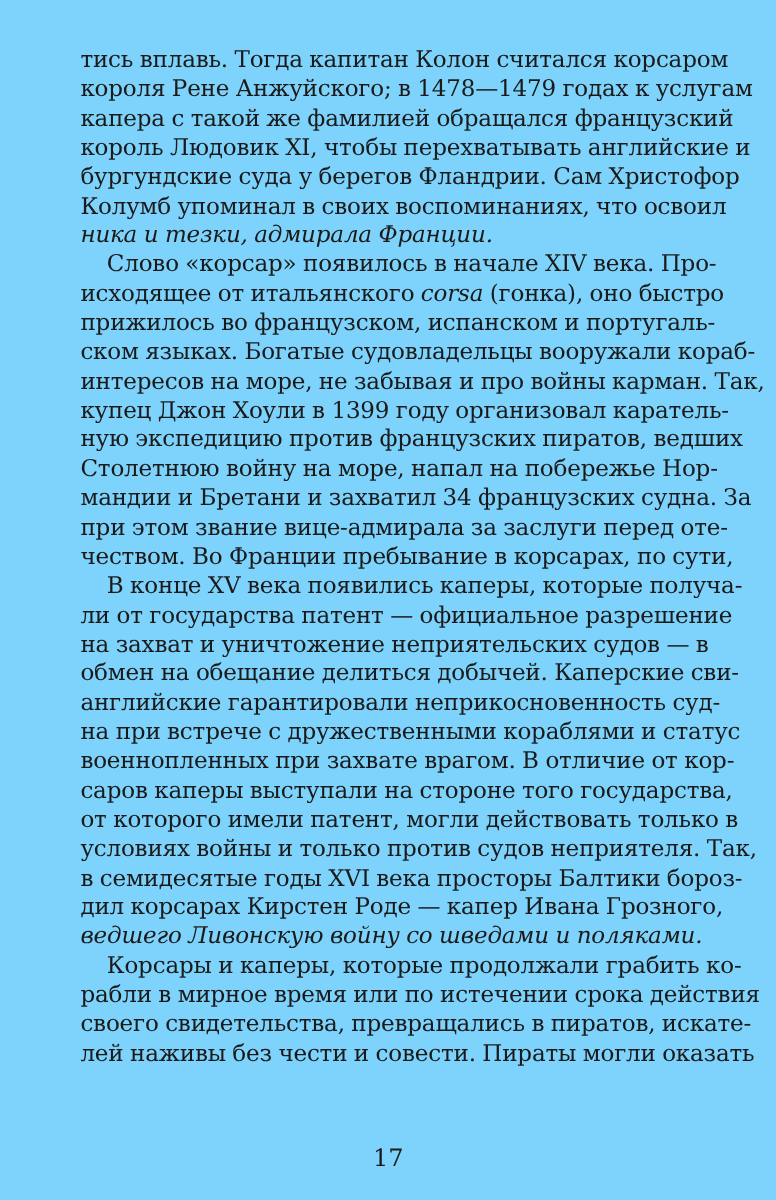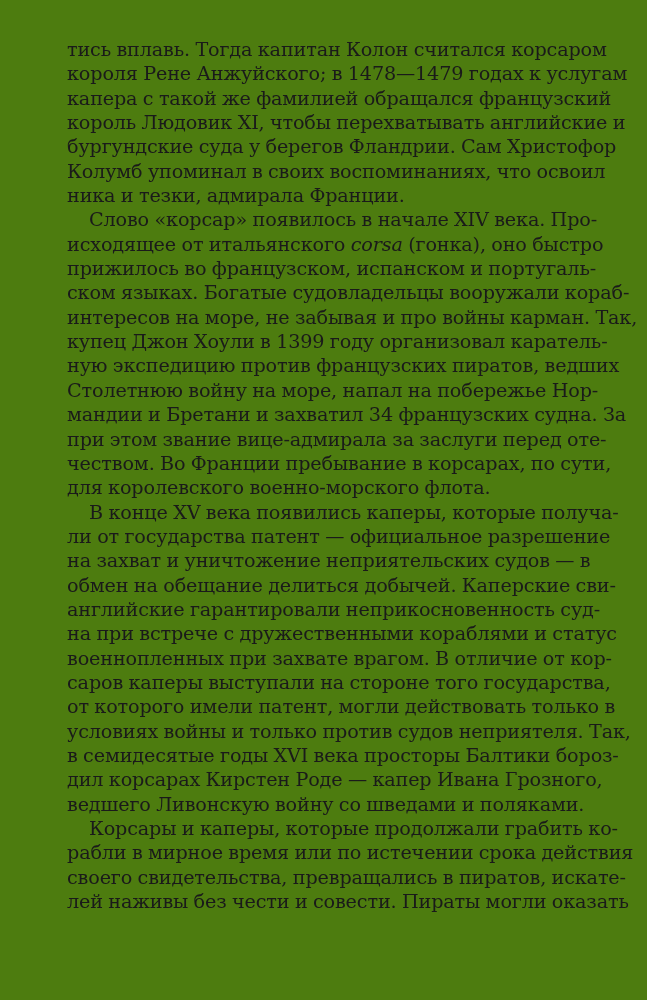--- a/index.html
+++ b/index.html
@@ -13,41 +13,42 @@
       position: relative;
       overflow: hidden;
       font-family: "DejaVu Serif", "Liberation Serif", serif;
       color: #1a1a1a;
     }
     .page {
       position: absolute;
       left: 0; top: 0;
       width: 647px;
       height: 1000px;
-      background: #4d7c0f;
+      background: #7dd3fc;
     }
     .text-block {
       position: absolute;
       left: 67px;
       top: 38px;
       width: 519px;
     }
     .line {
       display: block;
       height: 24.35px;
       line-height: 24.35px;
       font-size: 19.2px;
       white-space: nowrap;
       text-align: justify;
       text-align-last: justify;
       letter-spacing: -0.15px;
       word-spacing: -0.5px;
     }
     .line.last {
       text-align-last: left;
+      font-style: italic;
     }
     .line.indent {
       padding-left: 22px;
     }
     .line span { white-space: nowrap; }
     .italic { font-style: italic; }
     .page-number {
       position: absolute;
       left: 0;
       width: 647px;
@@ -79,21 +80,20 @@
       <span class="line"><span>исходящее от итальянского </span><span class="italic">corsa</span><span> (гонка), оно быстро</span></span>
       <span class="line">прижилось во французском, испанском и португаль-</span>
       <span class="line">ском языках. Богатые судовладельцы вооружали кораб-</span>
       <span class="line">интересов на море, не забывая и про войны карман. Так,</span>
       <span class="line">купец Джон Хоули в 1399 году организовал каратель-</span>
       <span class="line">ную экспедицию против французских пиратов, ведших</span>
       <span class="line">Столетнюю войну на море, напал на побережье Нор-</span>
       <span class="line">мандии и Бретани и захватил 34 французских судна. За</span>
       <span class="line">при этом звание вице-адмирала за заслуги перед оте-</span>
       <span class="line">чеством. Во Франции пребывание в корсарах, по сути,</span>
-      <span class="line last">для королевского военно-морского флота.</span>
     </div>
 
     <div>
       <span class="line indent">В конце XV века появились каперы, которые получа-</span>
       <span class="line">ли от государства патент — официальное разрешение</span>
       <span class="line">на захват и уничтожение неприятельских судов — в</span>
       <span class="line">обмен на обещание делиться добычей. Каперские сви-</span>
       <span class="line">английские гарантировали неприкосновенность суд-</span>
       <span class="line">на при встрече с дружественными кораблями и статус</span>
       <span class="line">военнопленных при захвате врагом. В отличие от кор-</span>
@@ -108,13 +108,14 @@
     <div>
       <span class="line indent">Корсары и каперы, которые продолжали грабить ко-</span>
       <span class="line">рабли в мирное время или по истечении срока действия</span>
       <span class="line">своего свидетельства, превращались в пиратов, искате-</span>
       <span class="line">лей наживы без чести и совести. Пираты могли оказать</span>
 
     </div>
 
   </div>
 
+  <div class="page-number">17</div>
 </div>
 
 </body></html>

